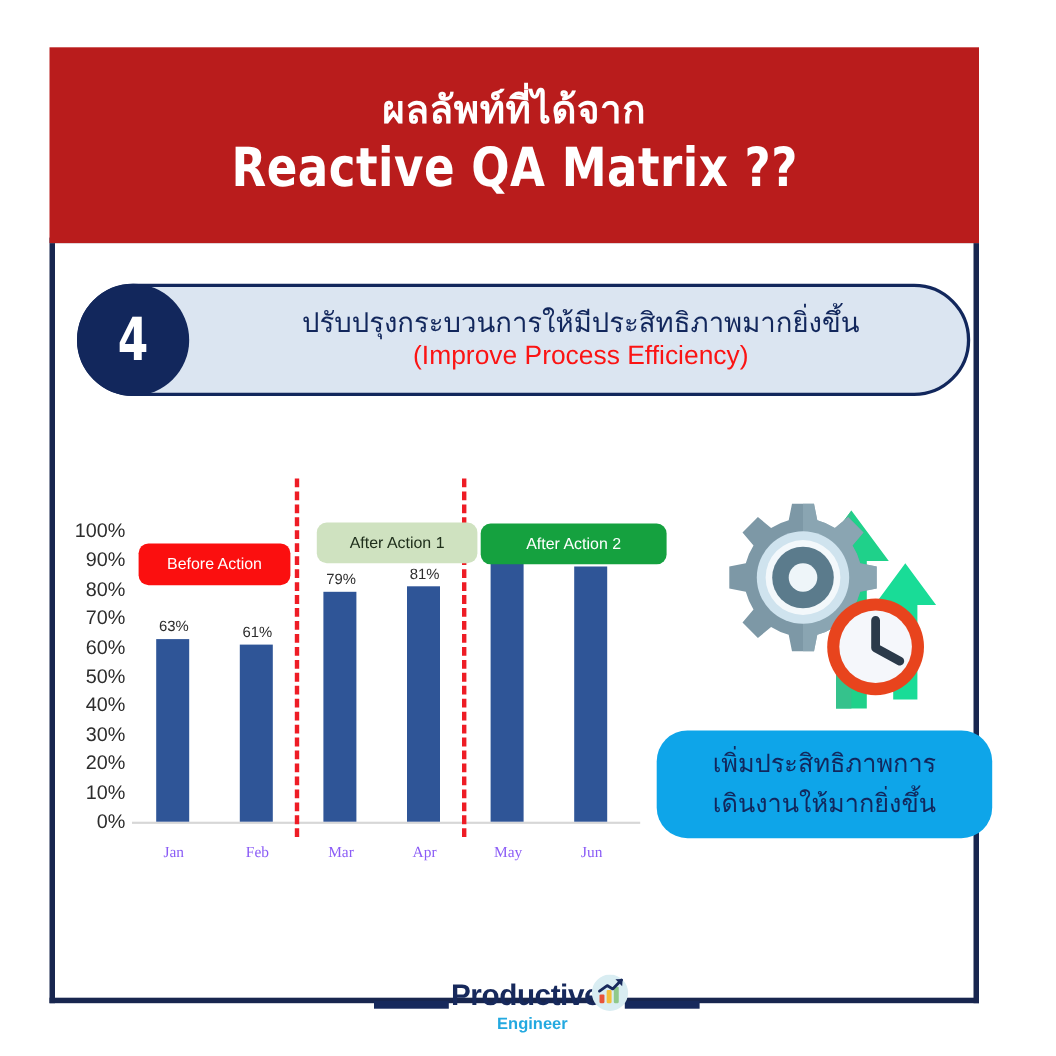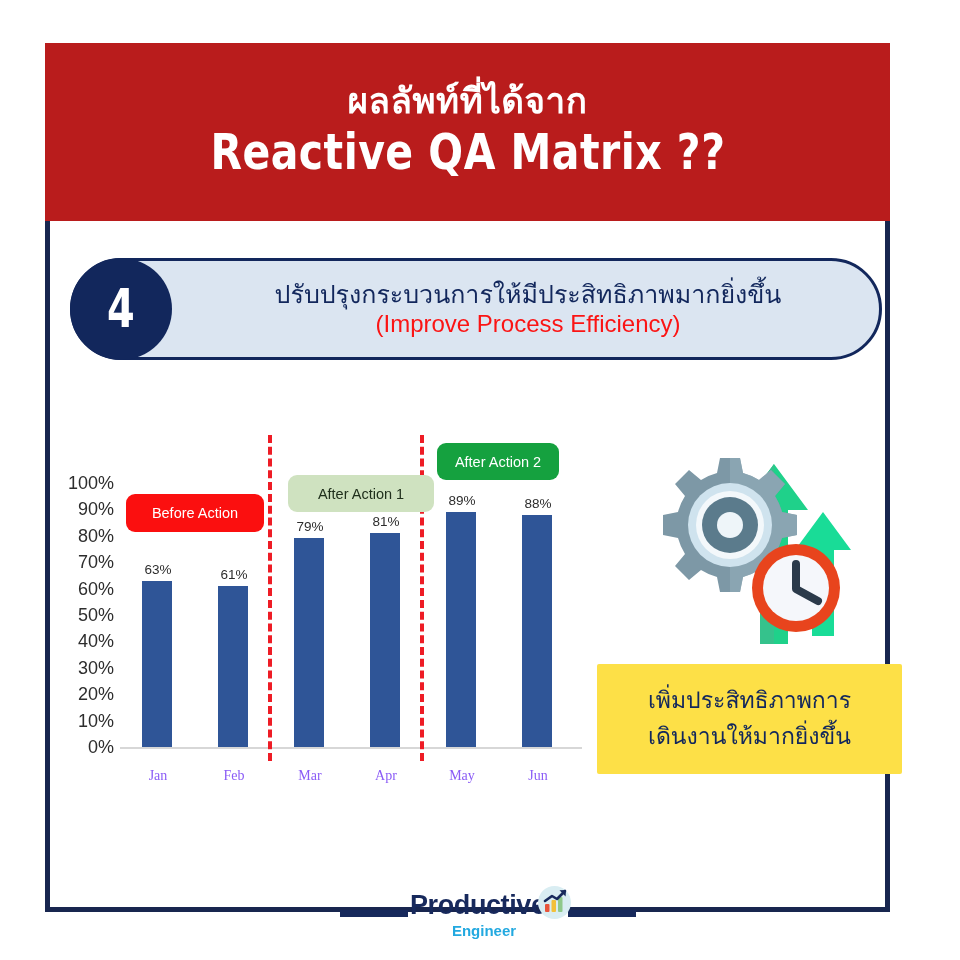--- a/index.html
+++ b/index.html
@@ -262,22 +262,22 @@
   #badge-after1 {
     left: 288px;
     top: 475px;
     width: 146px;
     height: 37px;
     background: #cfe2c0;
     color: #20301c;
   }
   #badge-after2 {
     left: 437px;
-    top: 443px;
-    width: 122px;
+    top: 476px;
+    width: 169px;
     height: 37px;
     background: #15a13f;
     color: #ffffff;
   }
 
   
   #illustration {
     position: absolute;
     left: 622px;
     top: 412px;
@@ -285,23 +285,23 @@
     height: 248px;
     z-index: 5;
   }
 
   
   #note-box {
     position: absolute;
     left: 597px;
     top: 664px;
     width: 305px;
-    height: 110px;
-    background: #fde047;
-    border-radius: 2px;
+    height: 98px;
+    background: #0ea5e9;
+    border-radius: 28px;
     display: flex;
     flex-direction: column;
     align-items: center;
     justify-content: center;
     z-index: 5;
   }
   .note-line {
     color: #12275c;
     font-size: 23px;
     line-height: 1.55;

